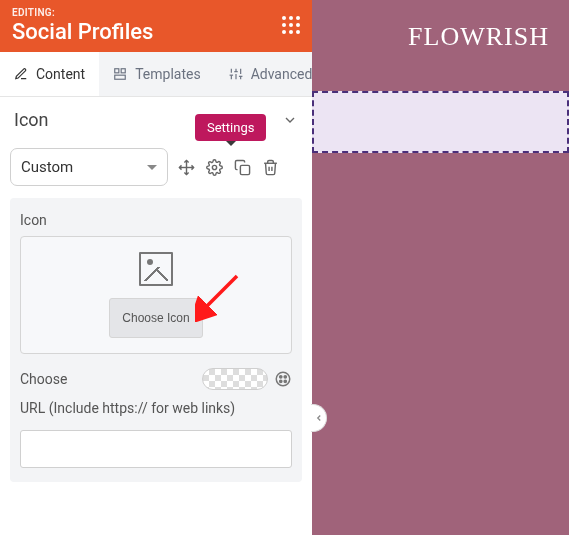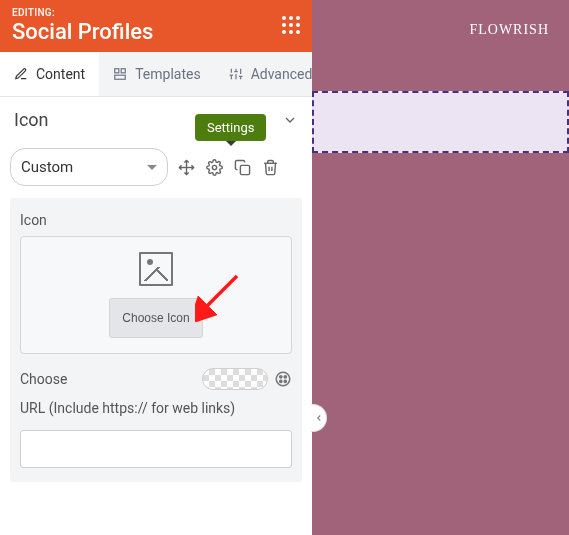--- a/index.html
+++ b/index.html
@@ -91,21 +91,21 @@
     display: flex;
     align-items: center;
     gap: 6px;
     padding: 12px 10px 4px;
     position: relative;
   }
   .select {
     width: 158px;
     height: 38px;
     border: 1px solid #d0d0d0;
-    border-radius: 15px;
+    border-radius: 7px;
     background: #fff;
     display: flex;
     align-items: center;
     justify-content: space-between;
     padding: 0 10px;
     font-size: 15px;
     color: #333;
     cursor: pointer;
   }
   .caret {
@@ -122,21 +122,21 @@
   .tool-btn {
     width: 24px; height: 24px;
     display: inline-flex; align-items: center; justify-content: center;
     color: #666; cursor: pointer;
   }
   .tool-btn svg { width: 17px; height: 17px; }
   .tooltip {
     position: absolute;
     top: -22px;
     left: 195px;
-    background: #4d7c0f;
+    background: #be185d;
     color: #fff;
     font-size: 13px;
     padding: 6px 12px;
     border-radius: 4px;
     white-space: nowrap;
   }
   .tooltip::after {
     content: '';
     position: absolute;
     bottom: -5px;
@@ -239,21 +239,21 @@
     flex: 1;
     background: #a0637a;
     position: relative;
     height: 100%;
   }
   .brand {
     position: absolute;
     top: 22px;
     right: 20px;
     color: #fff;
-    font-size: 14px;
+    font-size: 26px;
     font-weight: 400;
     letter-spacing: 1px;
     font-family: Georgia, 'Times New Roman', serif;
   }
   .selected-block {
     position: absolute;
     top: 91px;
     left: 0;
     right: 0;
     height: 62px;

